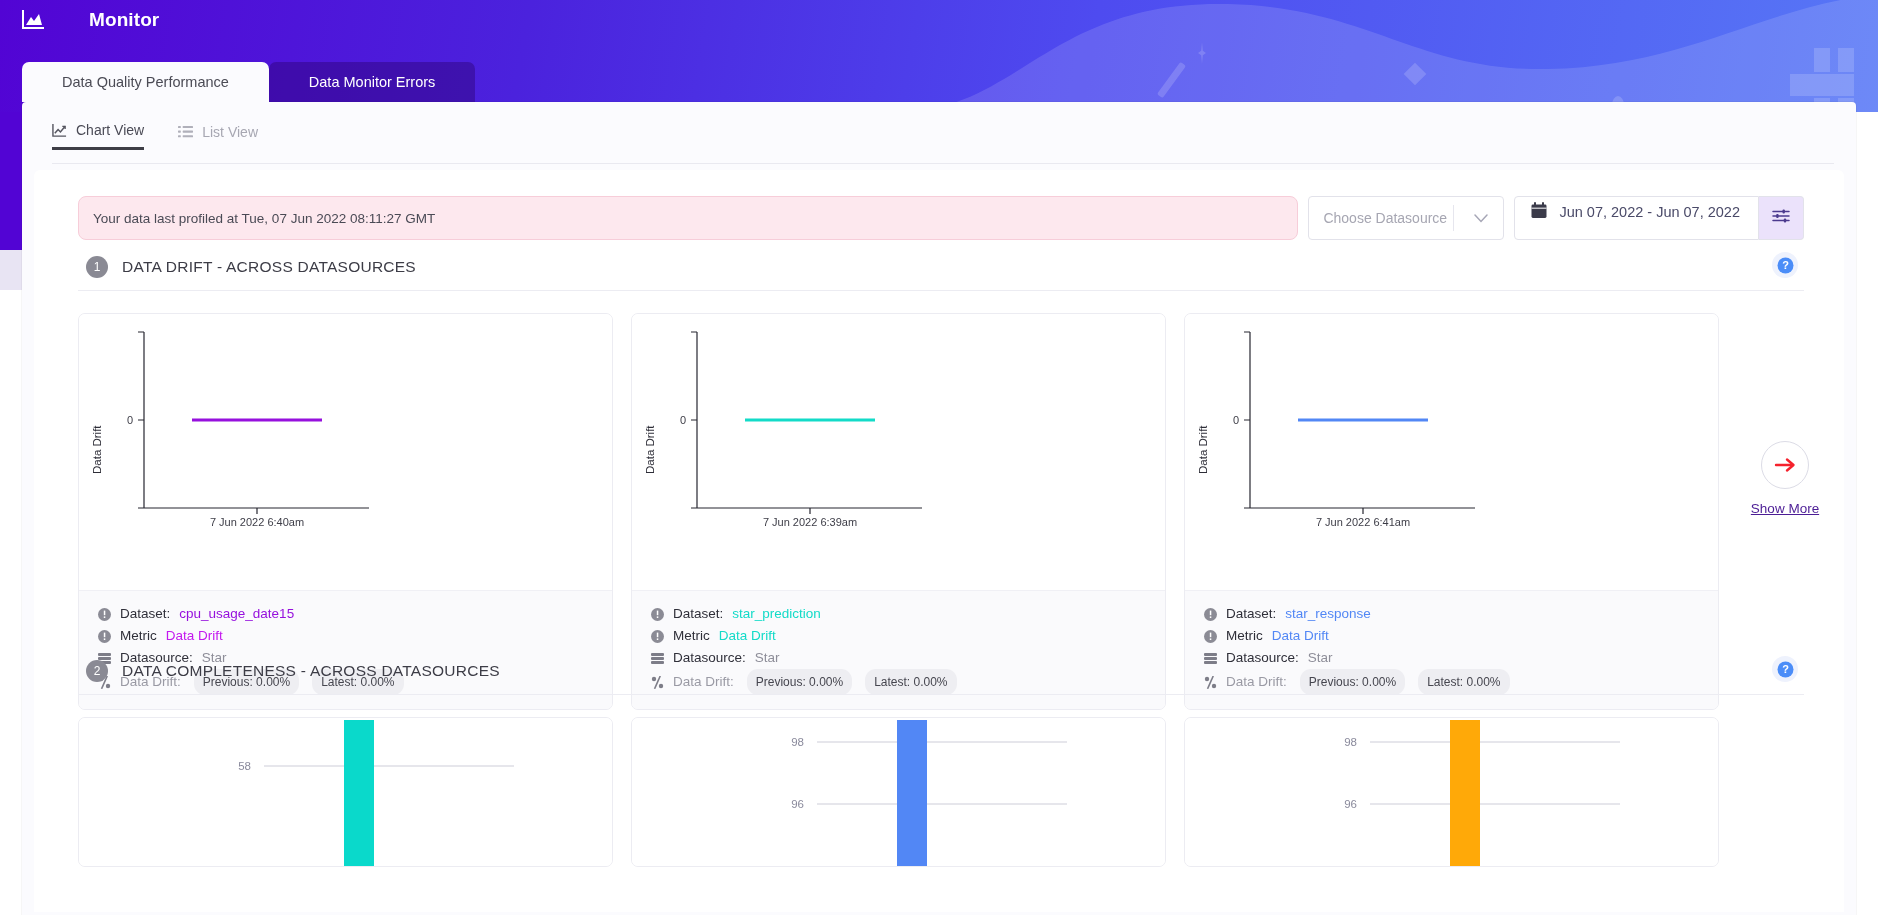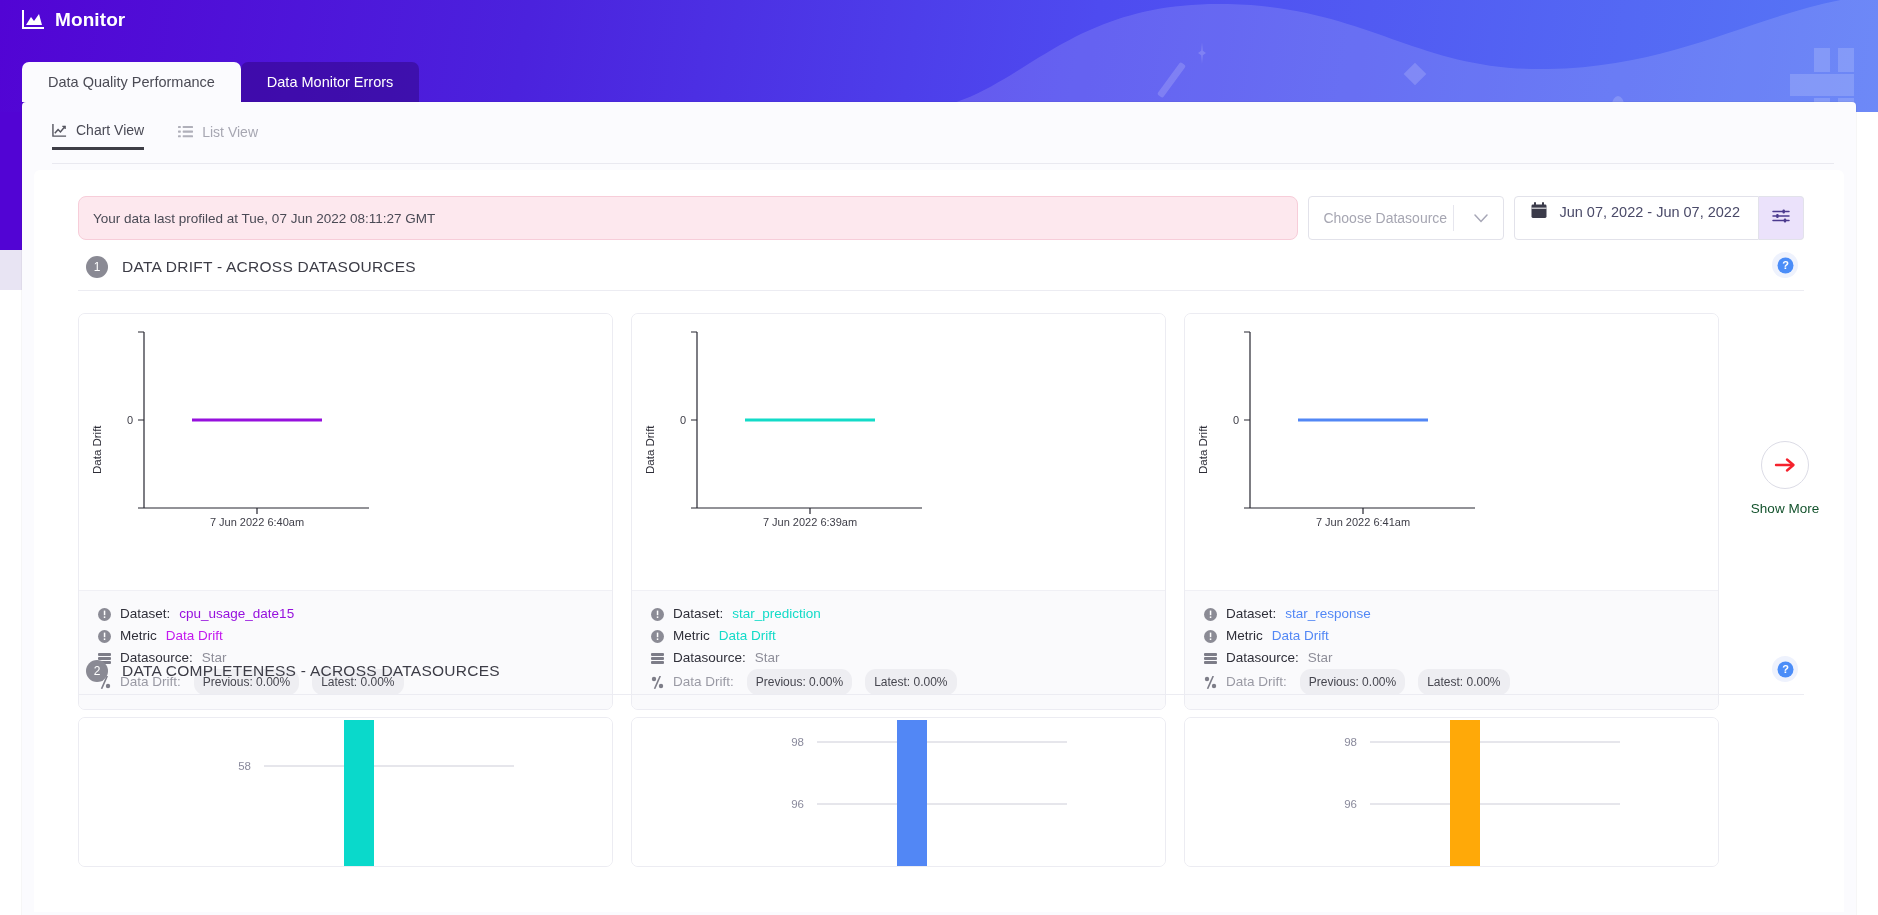--- a/index.html
+++ b/index.html
@@ -22,26 +22,26 @@
   .topbar .deco { position:absolute; opacity:.17; background:#fff; }
   .d-bar  { width:7px; height:40px; transform: rotate(36deg); border-radius:2px; }
   .d-diam { width:16px; height:16px; transform: rotate(45deg); }
   .d-dot  { width:12px; height:18px; border-radius:50%; }
   .d-spark{ width:8px; height:22px; clip-path: polygon(50% 0,60% 40%,100% 50%,60% 60%,50% 100%,40% 60%,0 50%,40% 40%); }
   .pixgrid { position:absolute; right:0; top:44px; width:110px; height:100px; opacity:.16; }
   .pixgrid i { position:absolute; display:block; background:#fff; }
 
   .brand { position:absolute; left:22px; top:9px; display:flex; align-items:center; gap:11px; }
   .brand-icon { width:22px; height:20px; position:relative; }
-  .brand-title { color:#fff; font-size:19px; font-weight:700; letter-spacing:.1px; }
+  .brand-title { color:#fff; font-size:19px; font-weight:700; letter-spacing:.1px;margin-left:34px; }
 
   
   .page-tabs { position:absolute; left:22px; top:62px; display:flex; align-items:flex-end; z-index:4; }
   .ptab {
-    height:40px; padding:0 26px; display:flex; align-items:center; justify-content:center;
+    height:40px; padding:0 40px; display:flex; align-items:center; justify-content:center;
     font-size:14.5px; border-radius:7px 7px 0 0; cursor:pointer; white-space:nowrap;
   }
   .ptab.active { background:#fbfbfe; color:#4b4b55; }
   .ptab.inactive { background: rgba(42,0,110,.42); color:#ffffff; }
 
   
   .left-strip { position:absolute; left:0; top:112px; width:50px; height:138px; background:#5204d4; z-index:1; }
   .left-strip-2 { position:absolute; left:0; top:250px; width:50px; height:40px; background:#e8e4f3; z-index:1; }
 
   
@@ -117,21 +117,21 @@
   .mrow.dim .mlabel { color:#9a9aa4; }
 
   .show-more {
     flex:0 0 96px; display:flex; flex-direction:column; align-items:center; justify-content:center;
     margin-top:128px; cursor:pointer;
   }
   .sm-circle {
     width:48px; height:48px; border-radius:50%; border:1px solid #dcdce6;
     display:flex; align-items:center; justify-content:center; background:#fff;
   }
-  .sm-label { margin-top:12px; color:#14532d; font-size:13.5px; }
+  .sm-label { margin-top:12px; color:#4c1d95; font-size:13.5px;text-decoration:underline; }
 
   
   .ax-txt { font-family:"Liberation Sans", sans-serif; font-size:11px; fill:#3d3d47; }
   .ax-ytitle { font-family:"Liberation Sans", sans-serif; font-size:11.5px; fill:#2e2e38; }
   .grid-txt { font-family:"Liberation Sans", sans-serif; font-size:11.5px; fill:#8a8a9c; }
 </style>
 </head>
 <body>
 
 <div class="app-root">

